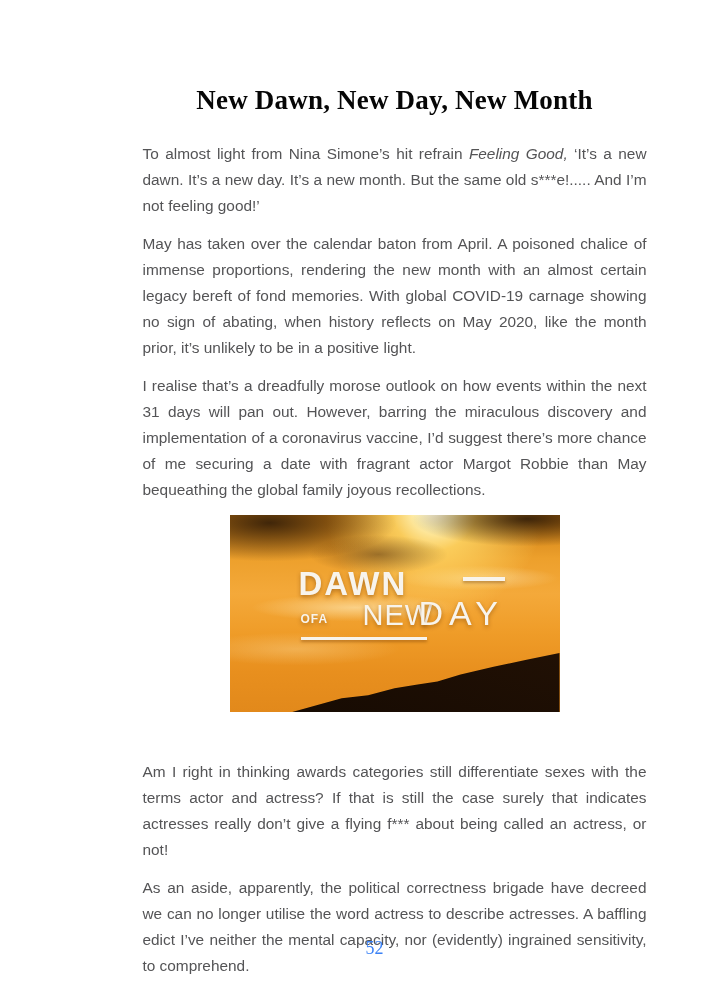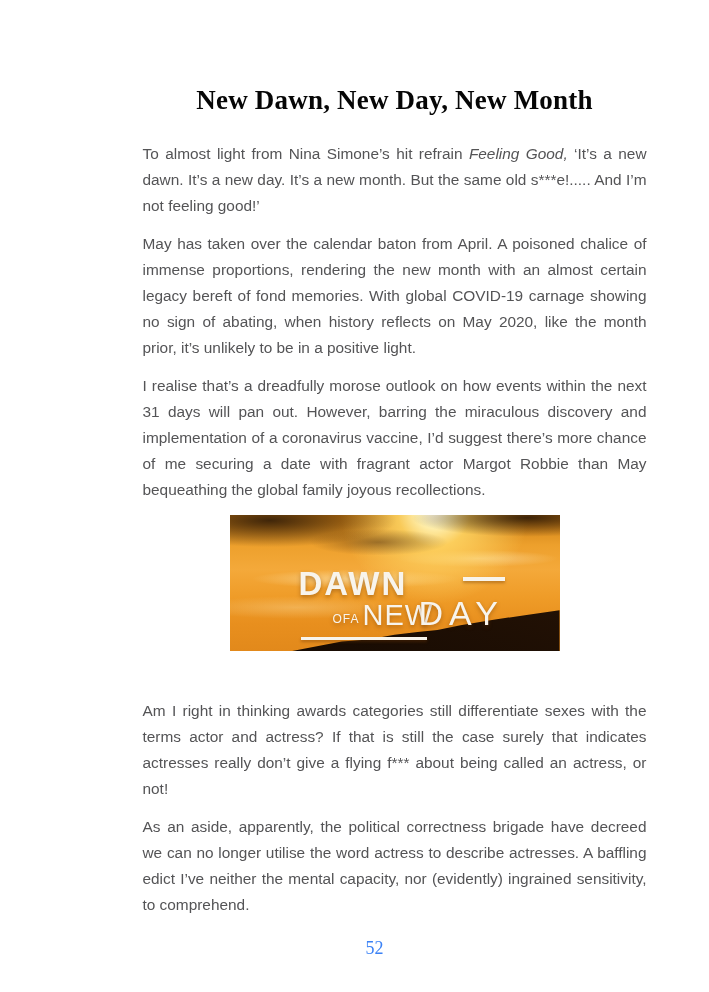--- a/index.html
+++ b/index.html
@@ -36,21 +36,21 @@
     line-height: 26px;
     color: #545456;
     text-align: justify;
   }
   .body-p em { font-style: italic; }
 
   
   .dawn-figure {
     position: relative;
     width: 330px;
-    height: 136px;
+    height: 197px;
     margin: 10px auto 47px auto;
     overflow: hidden;
   }
   .dawn-sky {
     position: absolute;
     inset: 0;
     background:
       radial-gradient(ellipse 55% 28% at 12% 4%, rgba(52,30,8,0.92), rgba(52,30,8,0) 70%),
       radial-gradient(ellipse 50% 20% at 90% 2%, rgba(45,25,6,0.9), rgba(45,25,6,0) 70%),
       radial-gradient(ellipse 30% 14% at 45% 20%, rgba(70,40,12,0.5), rgba(70,40,12,0) 70%),
@@ -89,24 +89,23 @@
     width: 42px;
     height: 3.5px;
     background: #f8f4ec;
     box-shadow: 0 2px 3px rgba(110,55,5,0.4);
   }
   .w-ofa {
     position: absolute;
     left: 71px;
     top: 98px;
     font-size: 12px;
-    font-weight: normal;
+    font-weight: bold;
     letter-spacing: 1px;
     line-height: 1;
-    margin-left: 32px;
   }
   .w-new {
     position: absolute;
     left: 101px;
     top: 86px;
     font-size: 29px;
     font-weight: 400;
     letter-spacing: 1px;
     line-height: 1;
     margin-left: 32px;

